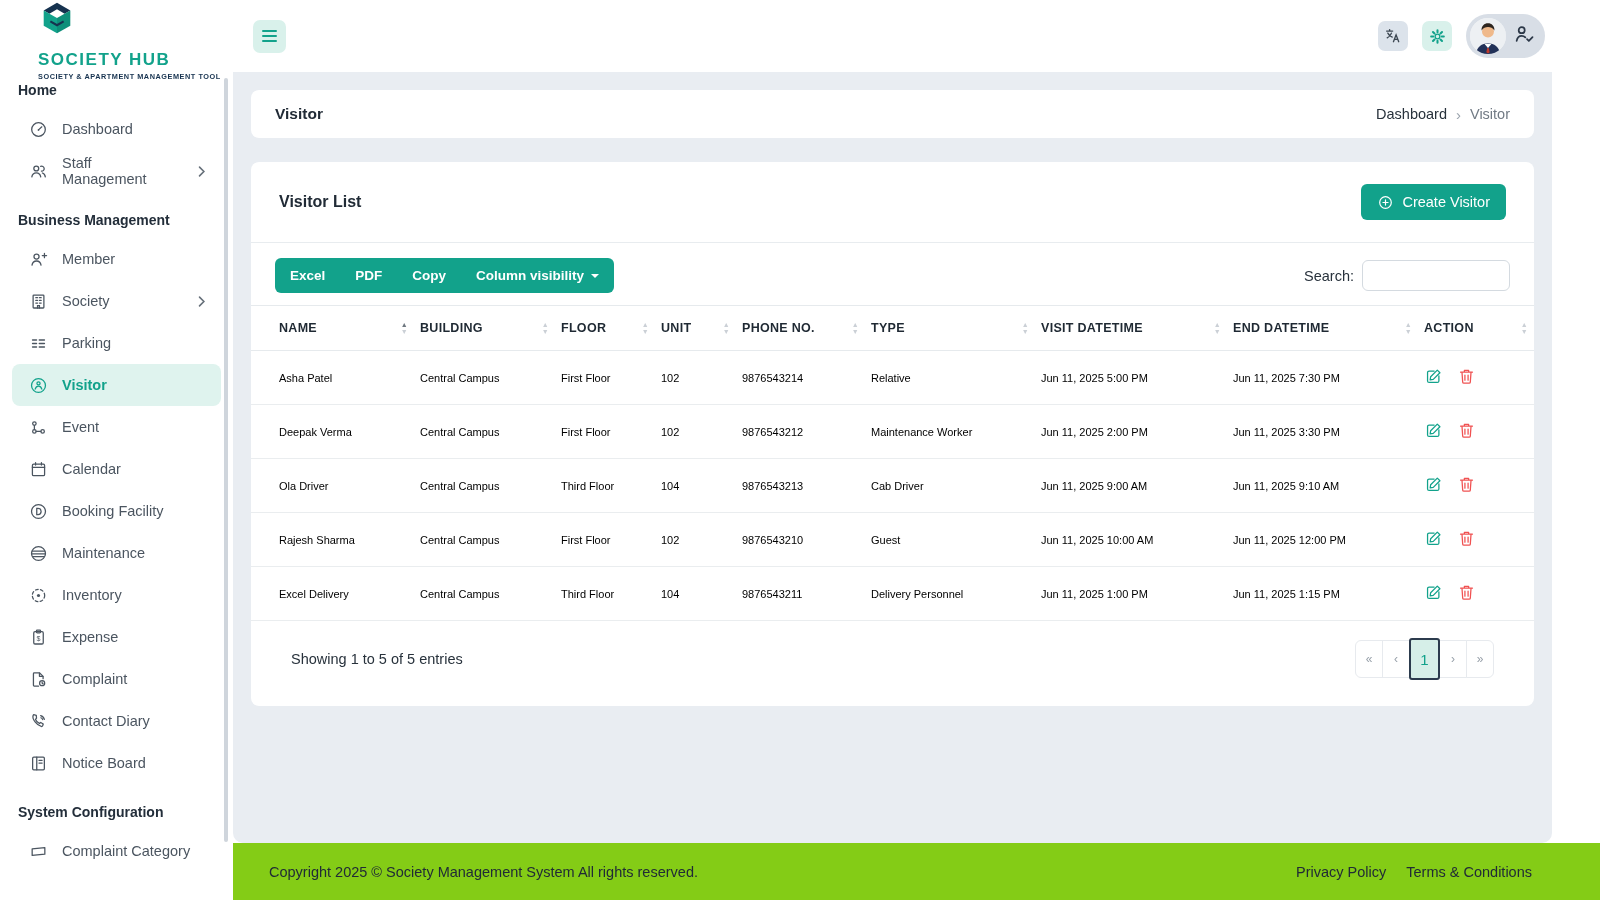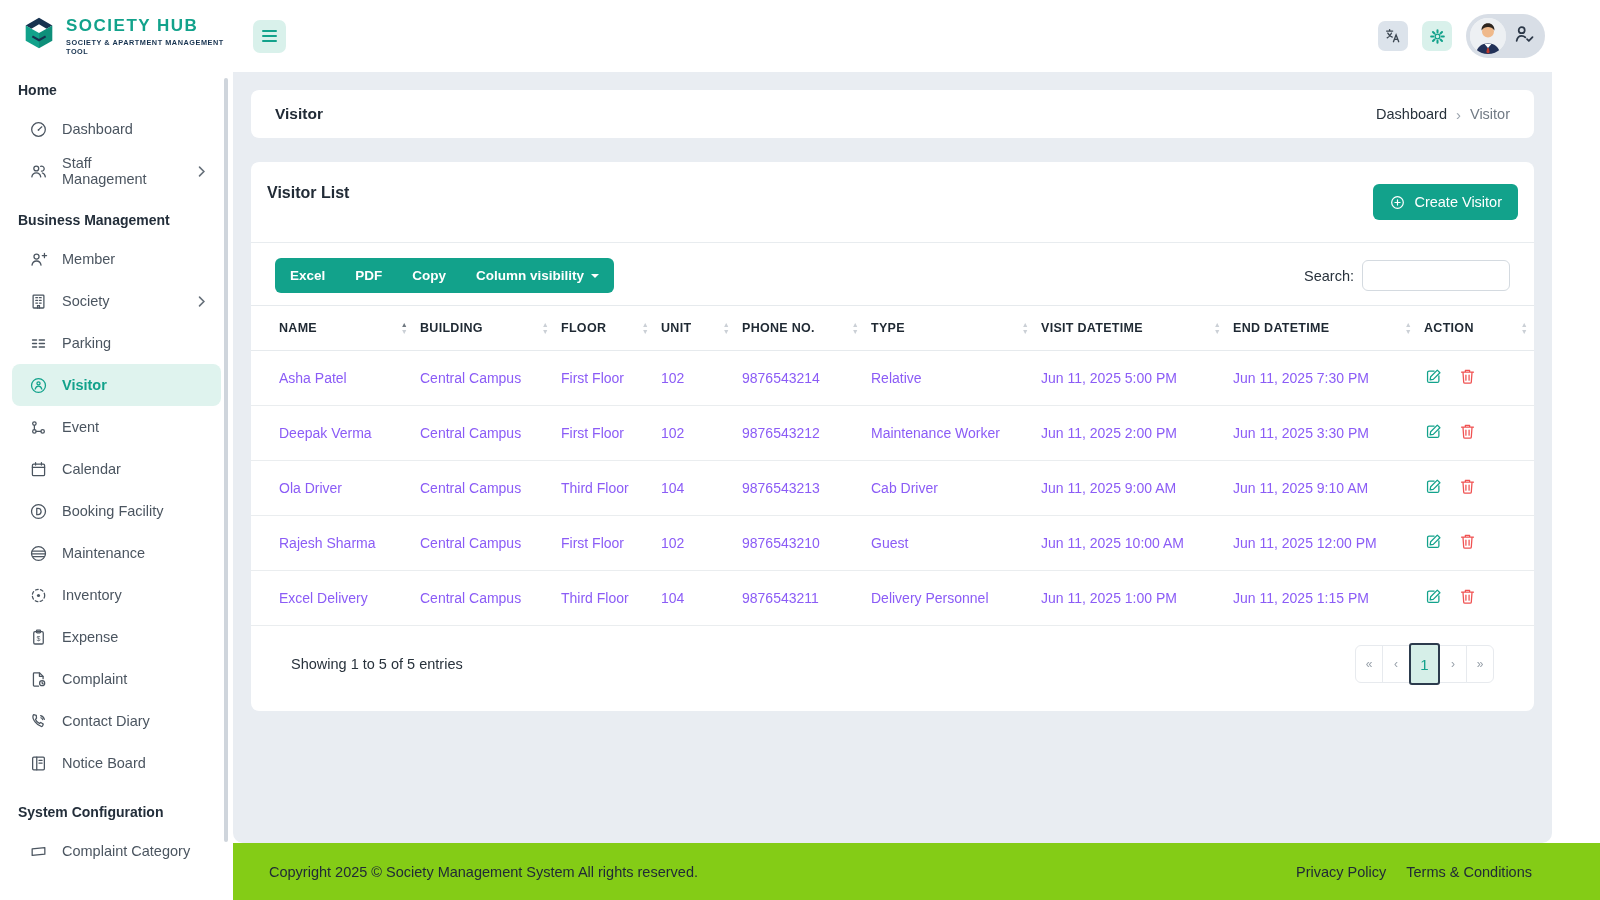--- a/index.html
+++ b/index.html
@@ -3,21 +3,21 @@
 <meta charset="utf-8">
 <style>
   * { box-sizing: border-box; margin: 0; padding: 0; }
   html, body { width: 1600px; height: 900px; overflow: hidden; }
   body { font-family: "Liberation Sans", "DejaVu Sans", sans-serif; background: #fff; color: #28323C; }
   .app { display: flex; width: 1600px; height: 900px; }
 
   
   .sidebar { width: 233px; flex: none; background: #fff; position: relative; }
   .sidebar::after { content:""; position:absolute; right:5px; top:78px; bottom:58px; width:4px; background:#CFD5DC; border-radius:2px; }
-  .logo-row { height: 72px; display: flex; align-items: center; padding-left: 20px; gap: 8px; }
+  .logo-row { height: 72px; display: flex; padding-left: 38px; gap: 8px; flex-direction: column; }
   .brand-name { color: #12A28B; font-weight: 700; font-size: 17px; letter-spacing: 1.5px; }
   .brand-tag { color: #16324F; font-weight: 700; font-size: 7.3px; letter-spacing: 0.55px; margin-top: 2px; }
   .sec-heading { padding: 20px 18px 10px; font-size: 14px; font-weight: 700; color: #232E3A; }
   .sec-heading.first { padding-top: 10px; }
   .item { height: 42px; margin: 0 12px; padding: 0 10px 0 16px; border-radius: 8px; display: flex; align-items: center; gap: 14px; color: #4B5560; font-size: 14.5px; cursor: pointer; }
   .item .ic { width: 20px; height: 20px; flex: none; display:flex; align-items:center; justify-content:center; }
   .item svg { width: 19px; height: 19px; }
   .item .chev { margin-left: auto; display:flex; }
   .item.active { background: #DFF3EE; color: #12A28B; font-weight: 600; }
 
@@ -36,34 +36,34 @@
   
   .content { flex: 1; background: #E9EDF2; margin-right: 48px; border-radius: 0 0 10px 10px; padding: 18px; overflow: hidden; }
   .bc-card { background: #fff; border-radius: 8px; height: 48px; display: flex; align-items: center; padding: 0 24px; }
   .bc-title { font-size: 15.5px; font-weight: 700; color: #212B36; }
   .bc-trail { margin-left: auto; display: flex; align-items: center; gap: 9px; font-size: 14.5px; }
   .bc-link { color: #28323C; cursor: pointer; }
   .bc-sep { color: #9AA3AC; font-size: 15px; }
   .bc-current { color: #717A84; }
 
   .main-card { background: #fff; border-radius: 8px; margin-top: 24px; }
-  .card-head { display: flex; padding: 22px 16px; }
+  .card-head { display: flex; align-items: center; padding: 22px 28px; }
   .card-title { font-size: 16px; font-weight: 700; color: #212B36; }
   .create-btn { margin-left: auto; background: #12A28B; color: #fff; border: none; border-radius: 6px; height: 36px; padding: 0 16px; display: flex; align-items: center; gap: 8px; font-size: 14.5px; font-weight: 500; font-family: inherit; cursor: pointer; }
   .divider { border-top: 1px solid #E8ECEF; }
   .toolbar { display: flex; align-items: center; padding: 15px 24px 12px; }
   .export-group { display: flex; background: #12A28B; border-radius: 6px; overflow: hidden; }
   .export-btn { background: transparent; border: none; color: #fff; font-size: 13.5px; font-weight: 600; padding: 10px 15px; font-family: inherit; cursor: pointer; display: flex; align-items: center; gap: 7px; }
   .caret { width: 0; height: 0; border-left: 4px solid transparent; border-right: 4px solid transparent; border-top: 4.5px solid #fff; }
   .search-wrap { margin-left: auto; display: flex; align-items: center; gap: 8px; font-size: 14.5px; color: #28323C; }
   .search-wrap input { width: 148px; height: 31px; border: 1px solid #D4DAE0; border-radius: 6px; padding: 0 9px; font-size: 14px; font-family: inherit; outline: none; }
 
   table { width: 100%; border-collapse: collapse; table-layout: fixed; }
   th { position: relative; text-align: left; font-size: 12.5px; font-weight: 700; color: #1F2933; letter-spacing: 0.3px; padding: 15px 26px 15px 0; border-top: 1px solid #E6EAED; border-bottom: 1px solid #E6EAED; cursor: pointer; }
-  td { font-size: 14px; color: #8b5cf6; padding: 16px 8px 16px 0; border-bottom: 1px solid #EAEDEF; overflow: hidden; white-space: nowrap; }
+  td { font-size: 11px; color: #000000; padding: 16px 8px 16px 0; border-bottom: 1px solid #EAEDEF; overflow: hidden; white-space: nowrap; }
   th:first-child, td:first-child { padding-left: 28px; }
   .sort { position: absolute; right: 12px; top: 50%; transform: translateY(-50%); display: flex; flex-direction: column; line-height: 6.5px; font-size: 7px; color: #CBD0D6; }
   .sort-up::after { content: "▲"; }
   .sort-down::after { content: "▼"; }
   .sort .on { color: #6F7880; }
   .act { background: none; border: none; padding: 0; cursor: pointer; display: inline-flex; }
   .act + .act { margin-left: 11px; }
   .act svg { width: 19px; height: 19px; }
 
   .table-foot { display: flex; align-items: center; padding: 17px 40px 26px; }

